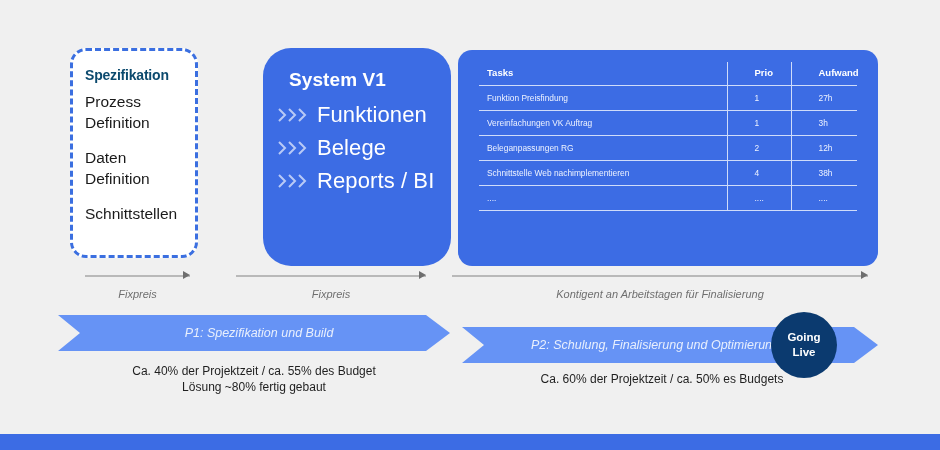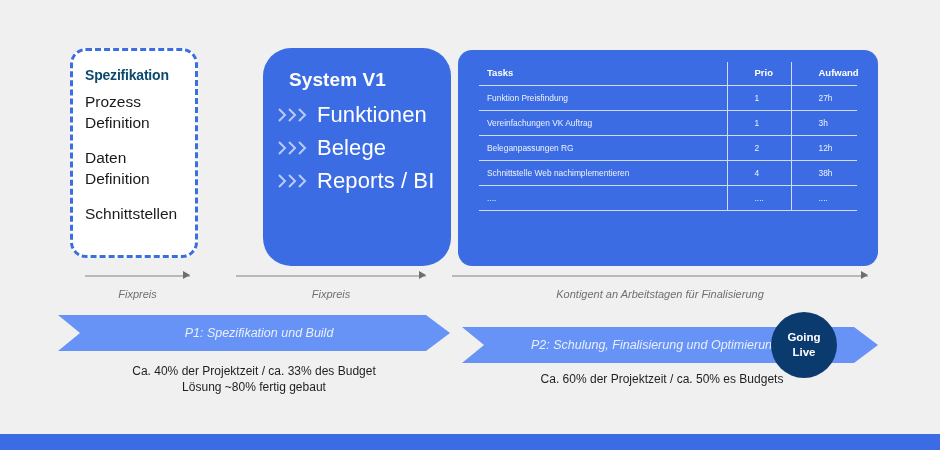--- a/index.html
+++ b/index.html
@@ -227,21 +227,21 @@
 
   <div class="m-arrow" style="left:452px;top:271px;width:416px;">
     <div class="bar"></div>
     <div class="head"></div>
   </div>
   <div class="m-label" style="left:452px;top:288px;width:416px;">Kontigent an Arbeitstagen für Finalisierung</div>
 
   <div class="phase p1">
     <span class="ptext">P1: Spezifikation und Build</span>
   </div>
-  <div class="cap" style="left:58px;top:363px;width:392px;">Ca. 40% der Projektzeit / ca. 33% des Budget
+  <div class="cap" style="left:58px;top:363px;width:392px;">Ca. 40% der Projektzeit / ca. 55% des Budget
 Lösung  ~80% fertig gebaut</div>
 
   <div class="phase p2">
     <span class="ptext">P2: Schulung, Finalisierung und Optimierung</span>
   </div>
   <div class="cap" style="left:462px;top:371px;width:400px;">Ca. 60% der Projektzeit / ca. 50% es Budgets</div>
 
   <div class="going-live">
     <span>Going</span>
     <span>Live</span>

